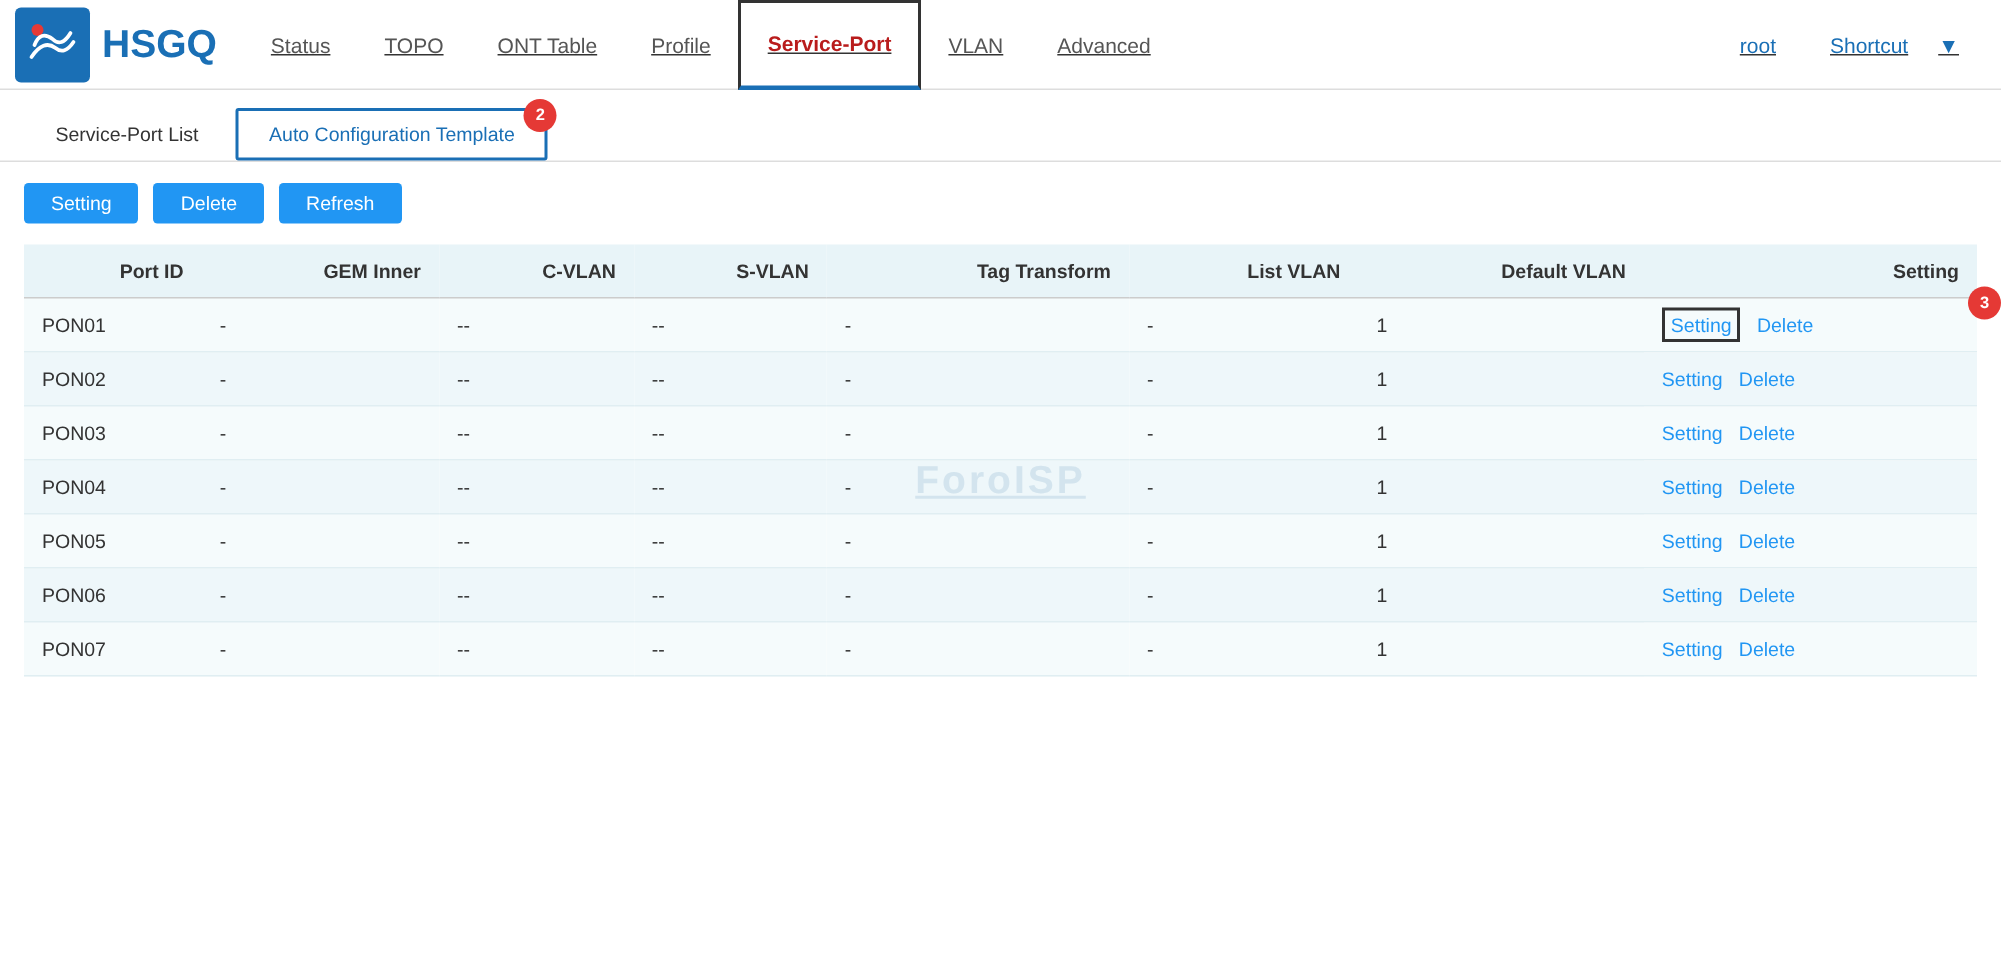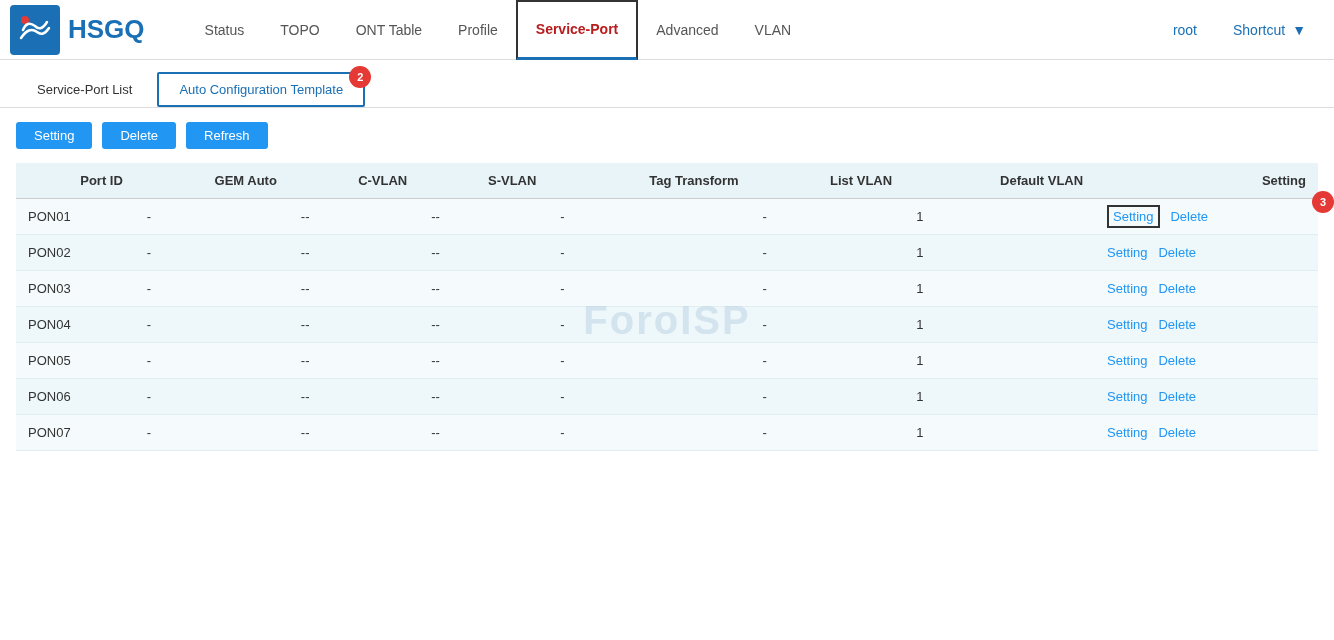--- a/index.html
+++ b/index.html
@@ -1,29 +1,29 @@
 <!DOCTYPE html>
 <html><head>
   <meta charset="utf-8">
   <style>
     * { margin: 0; padding: 0; box-sizing: border-box; }
     body { font-family: Arial, sans-serif; font-size: 13px; background: #fff; color: #333; width: 1334px; min-height: 640px; overflow-x: hidden; }
 
     
     .header { display: flex; align-items: center; height: 60px; background: #fff; border-bottom: 1px solid #ddd; padding: 0 10px; }
-    .logo-area { display: flex; align-items: center; margin-right: 42px; }
+    .logo-area { display: flex; align-items: center; margin-right: 18px; }
     .logo-icon { width: 50px; height: 50px; background: #1a6fb5; border-radius: 4px; display: flex; align-items: center; justify-content: center; margin-right: 8px; }
     .logo-icon svg { width: 36px; height: 36px; }
     .logo-text { font-size: 26px; font-weight: bold; color: #1a6fb5; }
-    .nav { display: flex; align-items: center; flex: 1; gap: 0; }
+    .nav { display: flex; align-items: center; flex: 1; gap: 0; text-decoration: underline; }
     .nav-item { padding: 0 18px; height: 60px; display: flex; align-items: center; cursor: pointer; color: #555; font-size: 14px; text-decoration: none; position: relative; white-space: nowrap; }
     .nav-item.active-box { border: 2px solid #333; color: #1a6fb5; border-bottom: 3px solid #1a6fb5; }
     .nav-right { display: flex; align-items: center; gap: 0; margin-left: auto; }
     .nav-right .nav-item { color: #1a6fb5; }
-    .nav-right .nav-item.shortcut { display: flex; align-items: center; gap: 7px; }
+    .nav-right .nav-item.shortcut { display: flex; align-items: center; gap: 20px; }
 
     
     .tabs { display: flex; align-items: center; padding: 12px 16px 0 16px; background: #fff; border-bottom: 1px solid #ddd; }
     .tab { padding: 8px 20px; cursor: pointer; font-size: 13px; color: #333; border: 1px solid transparent; border-radius: 2px; margin-right: 4px; background: #fff; }
     .tab.boxed { border: 2px solid #1a6fb5; color: #1a6fb5; }
 
     
     .toolbar { display: flex; align-items: center; padding: 14px 16px; gap: 10px; background: #fff; }
     .btn { padding: 6px 18px; border: none; border-radius: 3px; cursor: pointer; font-size: 13px; color: #fff; }
     .btn-blue { background: #2196f3; }
@@ -33,21 +33,21 @@
     table { width: 100%; border-collapse: collapse; font-size: 13px; }
     thead tr { background: #e8f4f8; }
     th { padding: 10px 12px; text-align: right; font-weight: 600; color: #333; border-bottom: 1px solid #ccc; white-space: nowrap; }
     tbody tr { background: #f5fbfc; border-bottom: 1px solid #e0eef2; }
     tbody tr:nth-child(even) { background: #eef7fa; }
     td { padding: 10px 12px; color: #333; white-space: nowrap; }
     .action-link { color: #2196f3; cursor: pointer; text-decoration: none; font-size: 13px; }
     .action-link.boxed { border: 2px solid #333; padding: 2px 4px; }
 
     
-    .watermark { position: fixed; top: 50%; left: 50%; transform: translate(-50%, -50%); font-size: 40px; color: rgba(170, 200, 220, 0.4); font-weight: bold; pointer-events: none; white-space: nowrap; z-index: 999; letter-spacing: 2px; }
+    .watermark { position: fixed; top: 50%; left: 50%; transform: translate(-50%, -50%); font-size: 26px; color: rgba(170, 200, 220, 0.4); font-weight: bold; pointer-events: none; white-space: nowrap; z-index: 999; letter-spacing: 2px; text-decoration: underline; }
 
     
     .badge { display: inline-flex; align-items: center; justify-content: center; width: 22px; height: 22px; border-radius: 50%; background: #e53935; color: #fff; font-size: 11px; font-weight: bold; position: absolute; top: -8px; right: -8px; }
     .relative { position: relative; }
   </style>
 </head>
 <body>
 
 <div class="header">
   <div class="logo-area">
@@ -59,22 +59,22 @@
       </svg>
     </div>
     <span class="logo-text">HSGQ</span>
   </div>
   <nav class="nav">
     <a class="nav-item">Status</a>
     <a class="nav-item">TOPO</a>
     <a class="nav-item">ONT Table</a>
     <a class="nav-item">Profile</a>
     <a class="nav-item active-box" style="border:2px solid #333; border-bottom:3px solid #1a6fb5; color:#b91c1c; font-weight:bold;">Service-Port</a>
+    <a class="nav-item">VLAN</a>
     <a class="nav-item">Advanced</a>
-    <a class="nav-item">VLAN</a>
     <div class="nav-right">
       <a class="nav-item">root</a>
       <a class="nav-item shortcut">
         <span>Shortcut</span>
         <span>▼</span>
       </a>
     </div>
   </nav>
 </div>
 
@@ -92,21 +92,21 @@
   <button class="btn btn-blue">Setting</button>
   <button class="btn btn-blue">Delete</button>
   <button class="btn btn-blue">Refresh</button>
 </div>
 
 <div class="table-container">
   <table>
     <thead>
       <tr>
         <th>Port ID</th>
-        <th>GEM Auto</th>
+        <th>GEM Inner</th>
         <th>C-VLAN</th>
         <th>S-VLAN</th>
         <th>Tag Transform</th>
         <th>List VLAN</th>
         <th>Default VLAN</th>
         <th>Setting</th>
       </tr>
     </thead>
     <tbody id="table-body">
     <tr>

